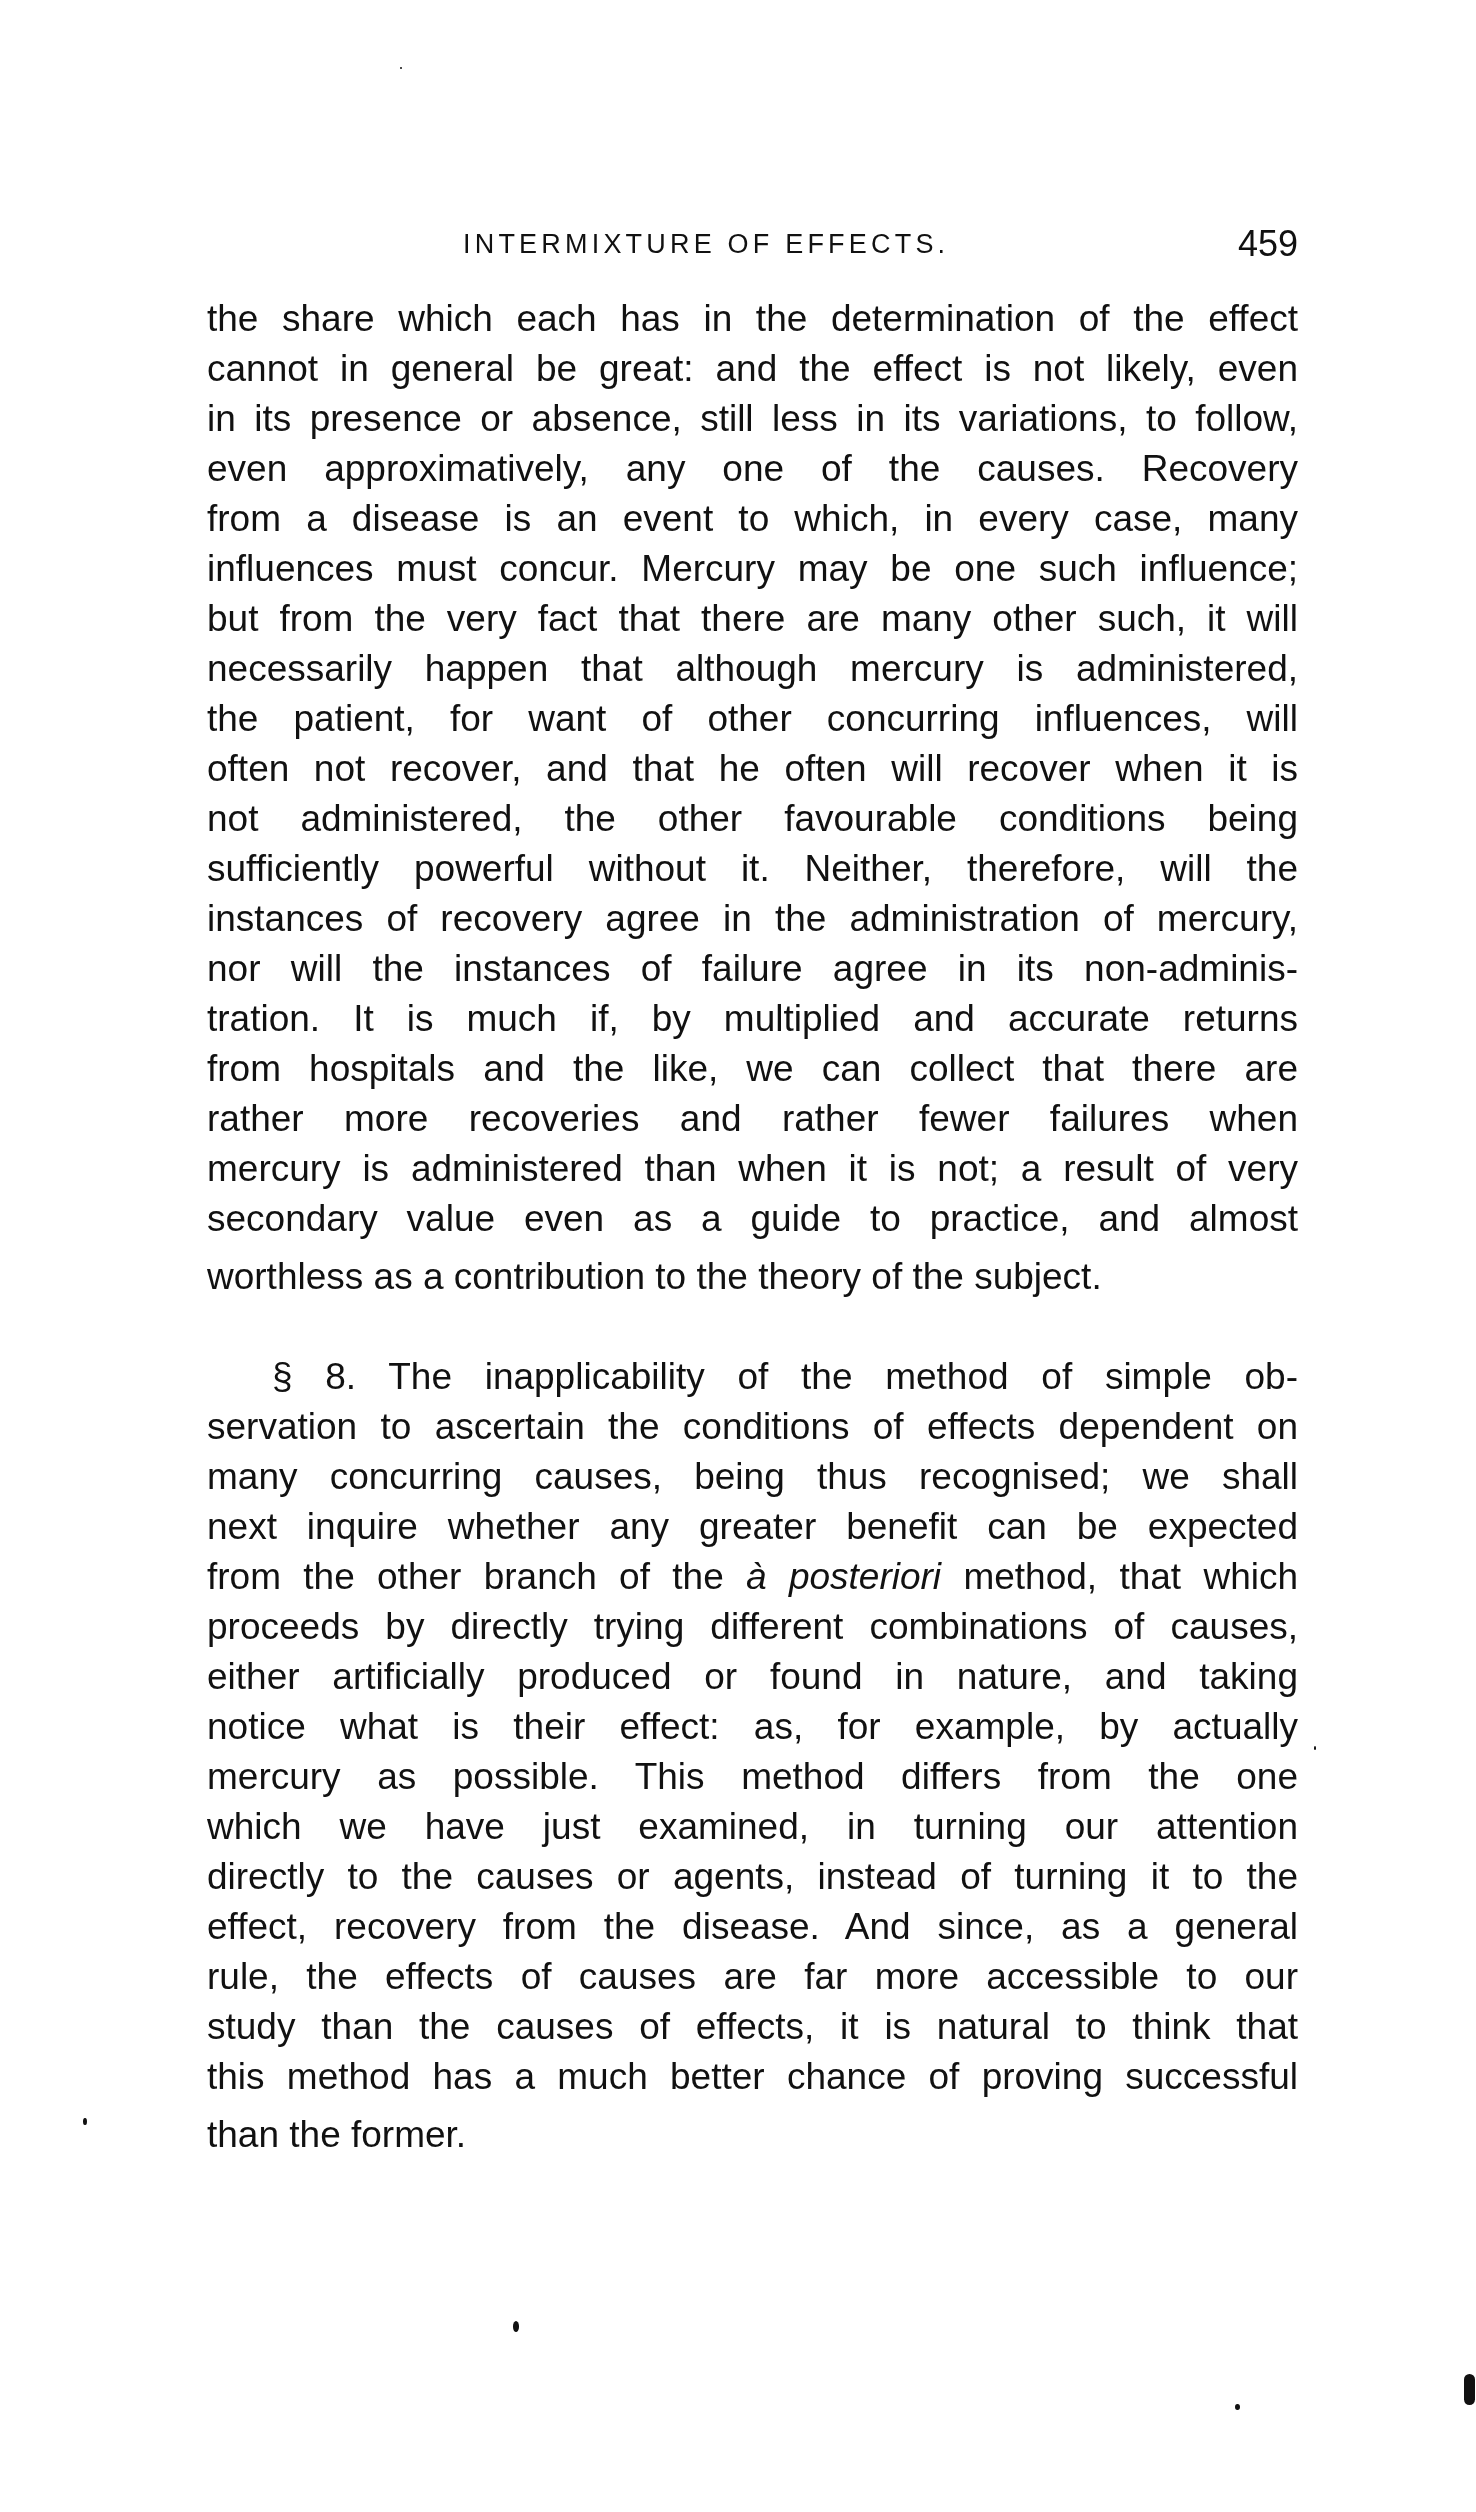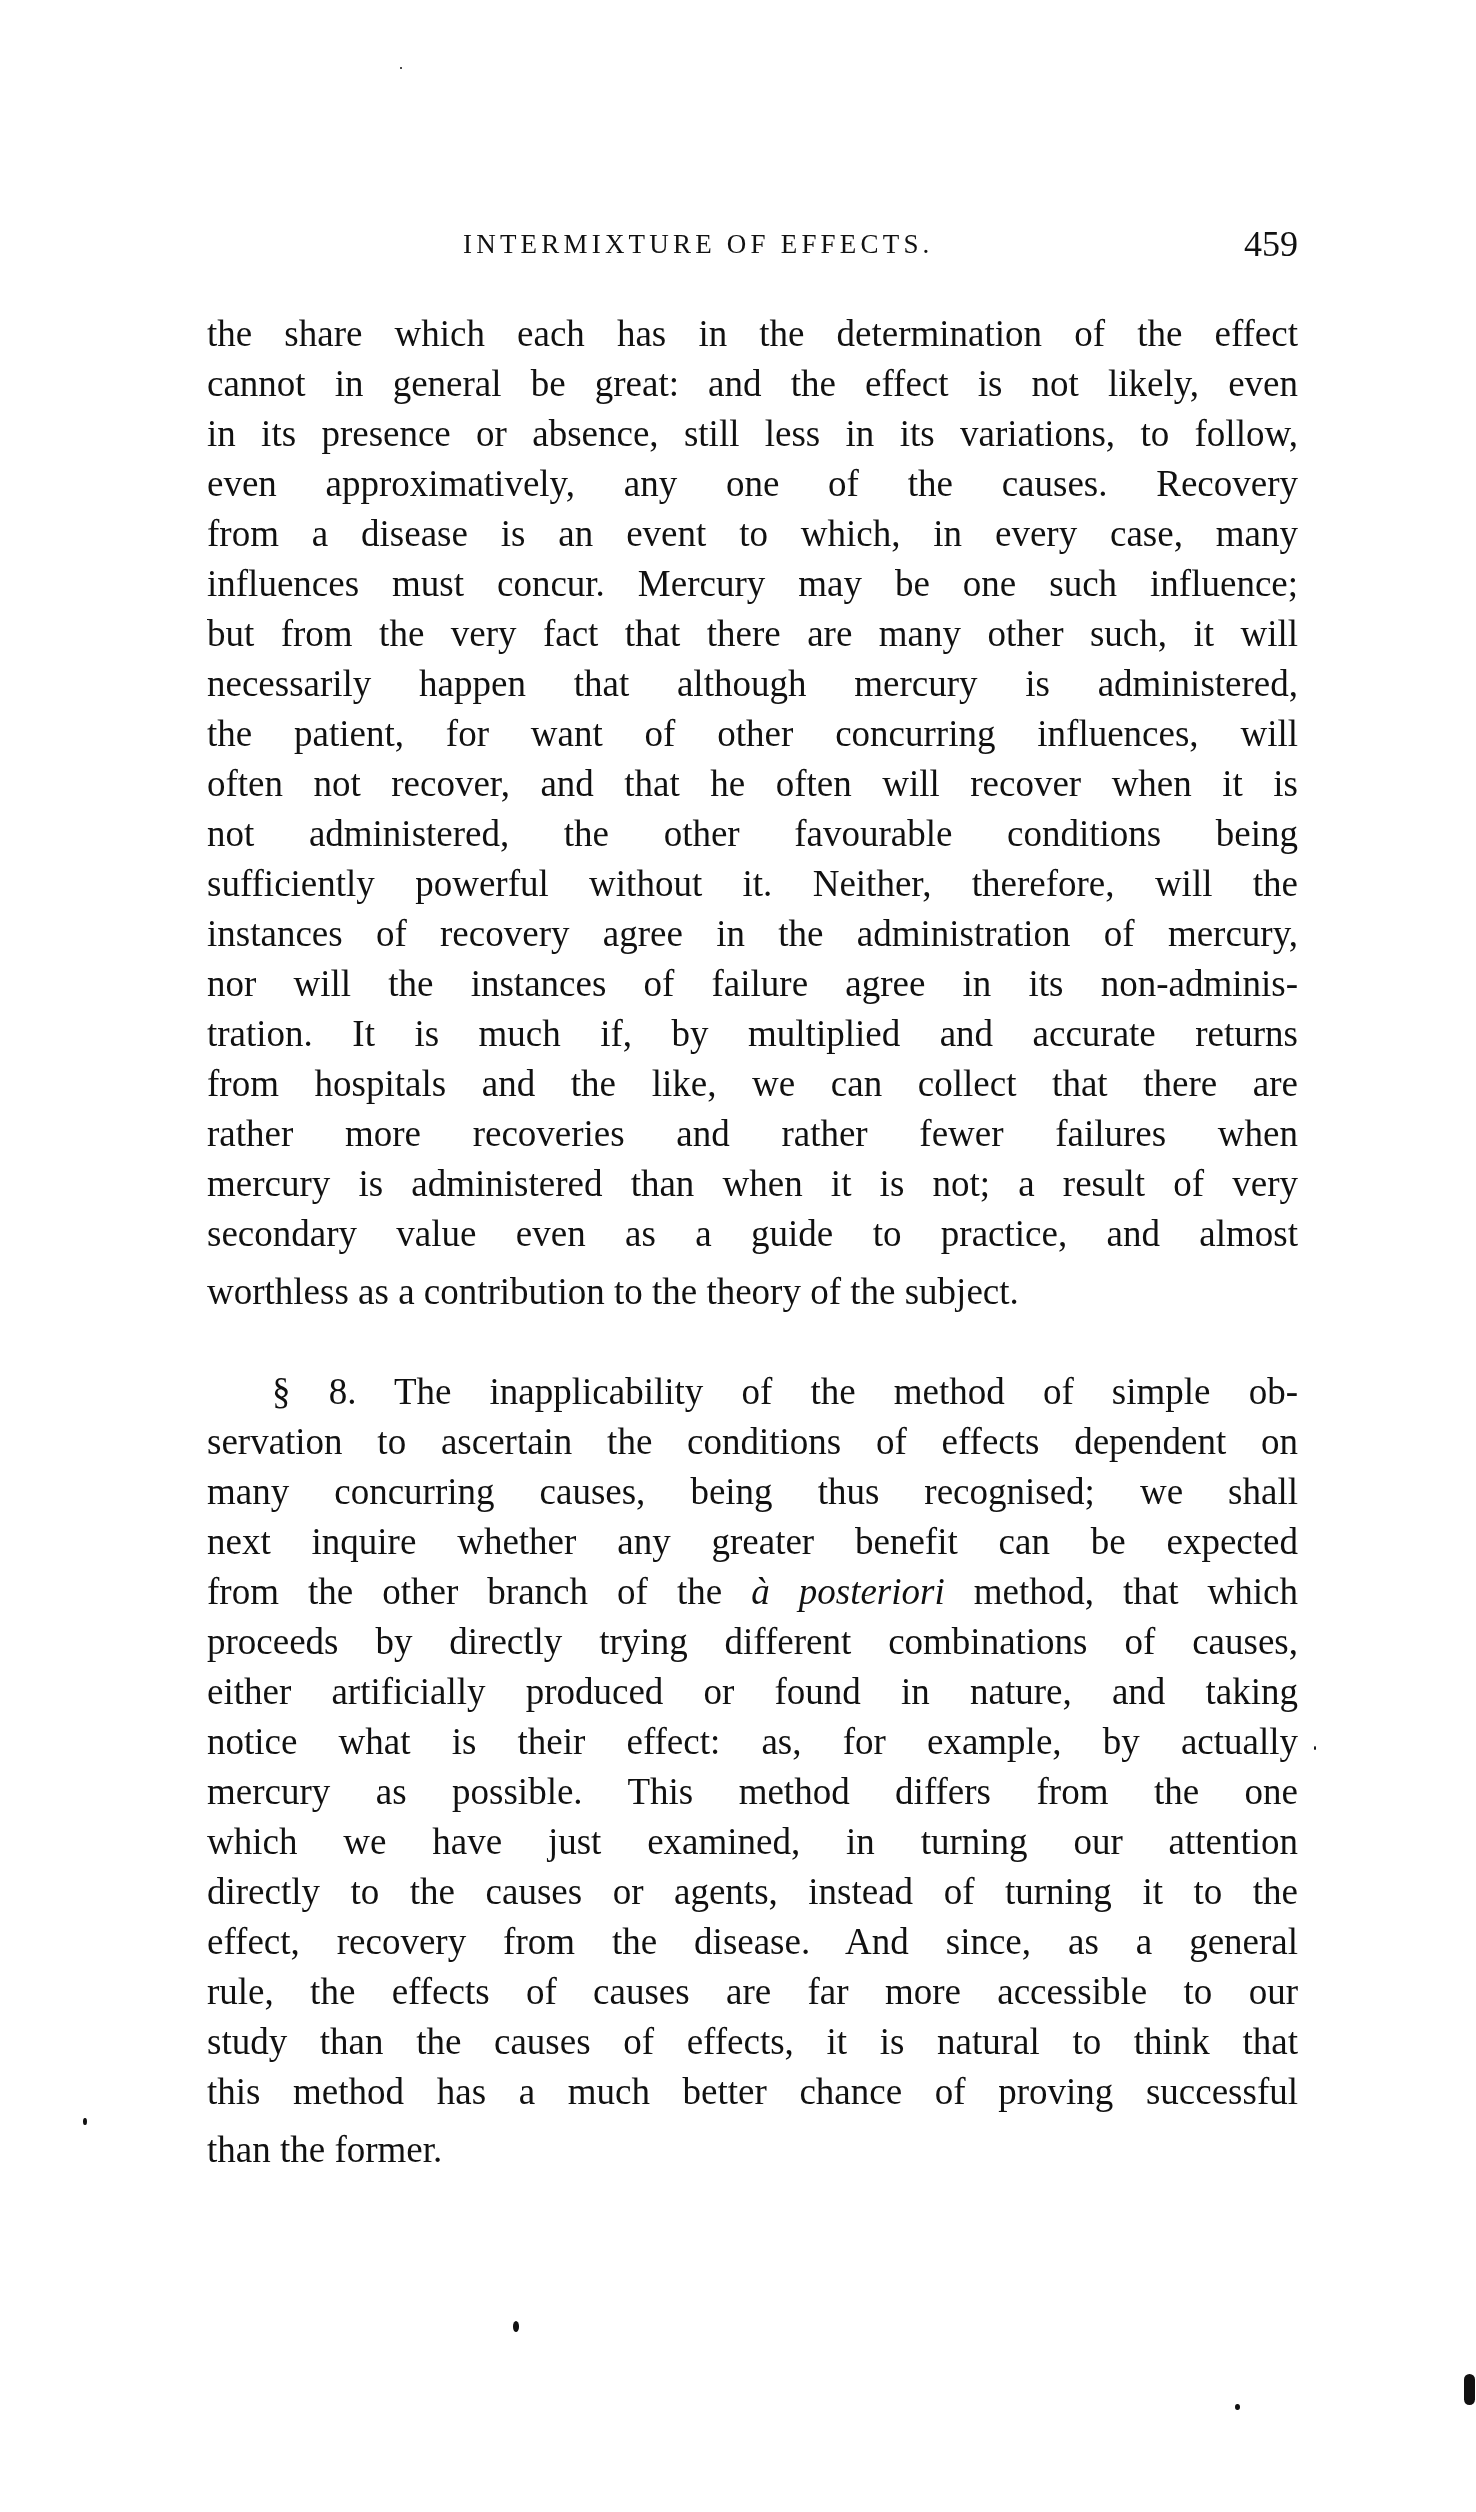--- a/index.html
+++ b/index.html
@@ -1,33 +1,33 @@
 <!DOCTYPE html>
 <html style="font-size:9.5px"><head>
 <meta charset="utf-8">
 <style>
   html, body { margin: 0; padding: 0; background: #ffffff; }
   body { width: 1477px; height: 2512px; position: relative; overflow: hidden; }
   .page {
     position: absolute; left: 0; top: 0; width: 1279px; height: 2512px;
     background: #ffffff; color: #111111;
-    font-family: Liberation Serif, serif;
+    font-family: Liberation Sans, sans-serif;
   }
   .header {
     position: absolute; left: 207px; top: 221px; width: 1091px; height: 48px;
   }
   .running-head {
     position: absolute; left: 256px; top: 8.3px;
     font-size: 27px; letter-spacing: 4.2px; font-weight: normal;
   }
   .page-number {
     position: absolute; right: 0; top: 2.4px; font-size: 36px;
   }
   .body-text {
-    position: absolute; left: 207px; top: 309px; width: 1091px;
+    position: absolute; left: 207px; top: 294px; width: 1091px;
   }
   .line {
     height: 50px; line-height: 50px;
     font-size: 37px; white-space: nowrap;
     text-align: justify; text-align-last: justify;
     overflow: visible;
   }
   .line.last { text-align-last: left; margin-top: 8px; }
   .line.indent { padding-left: 65px; }
   .para-gap { height: 50px; }

